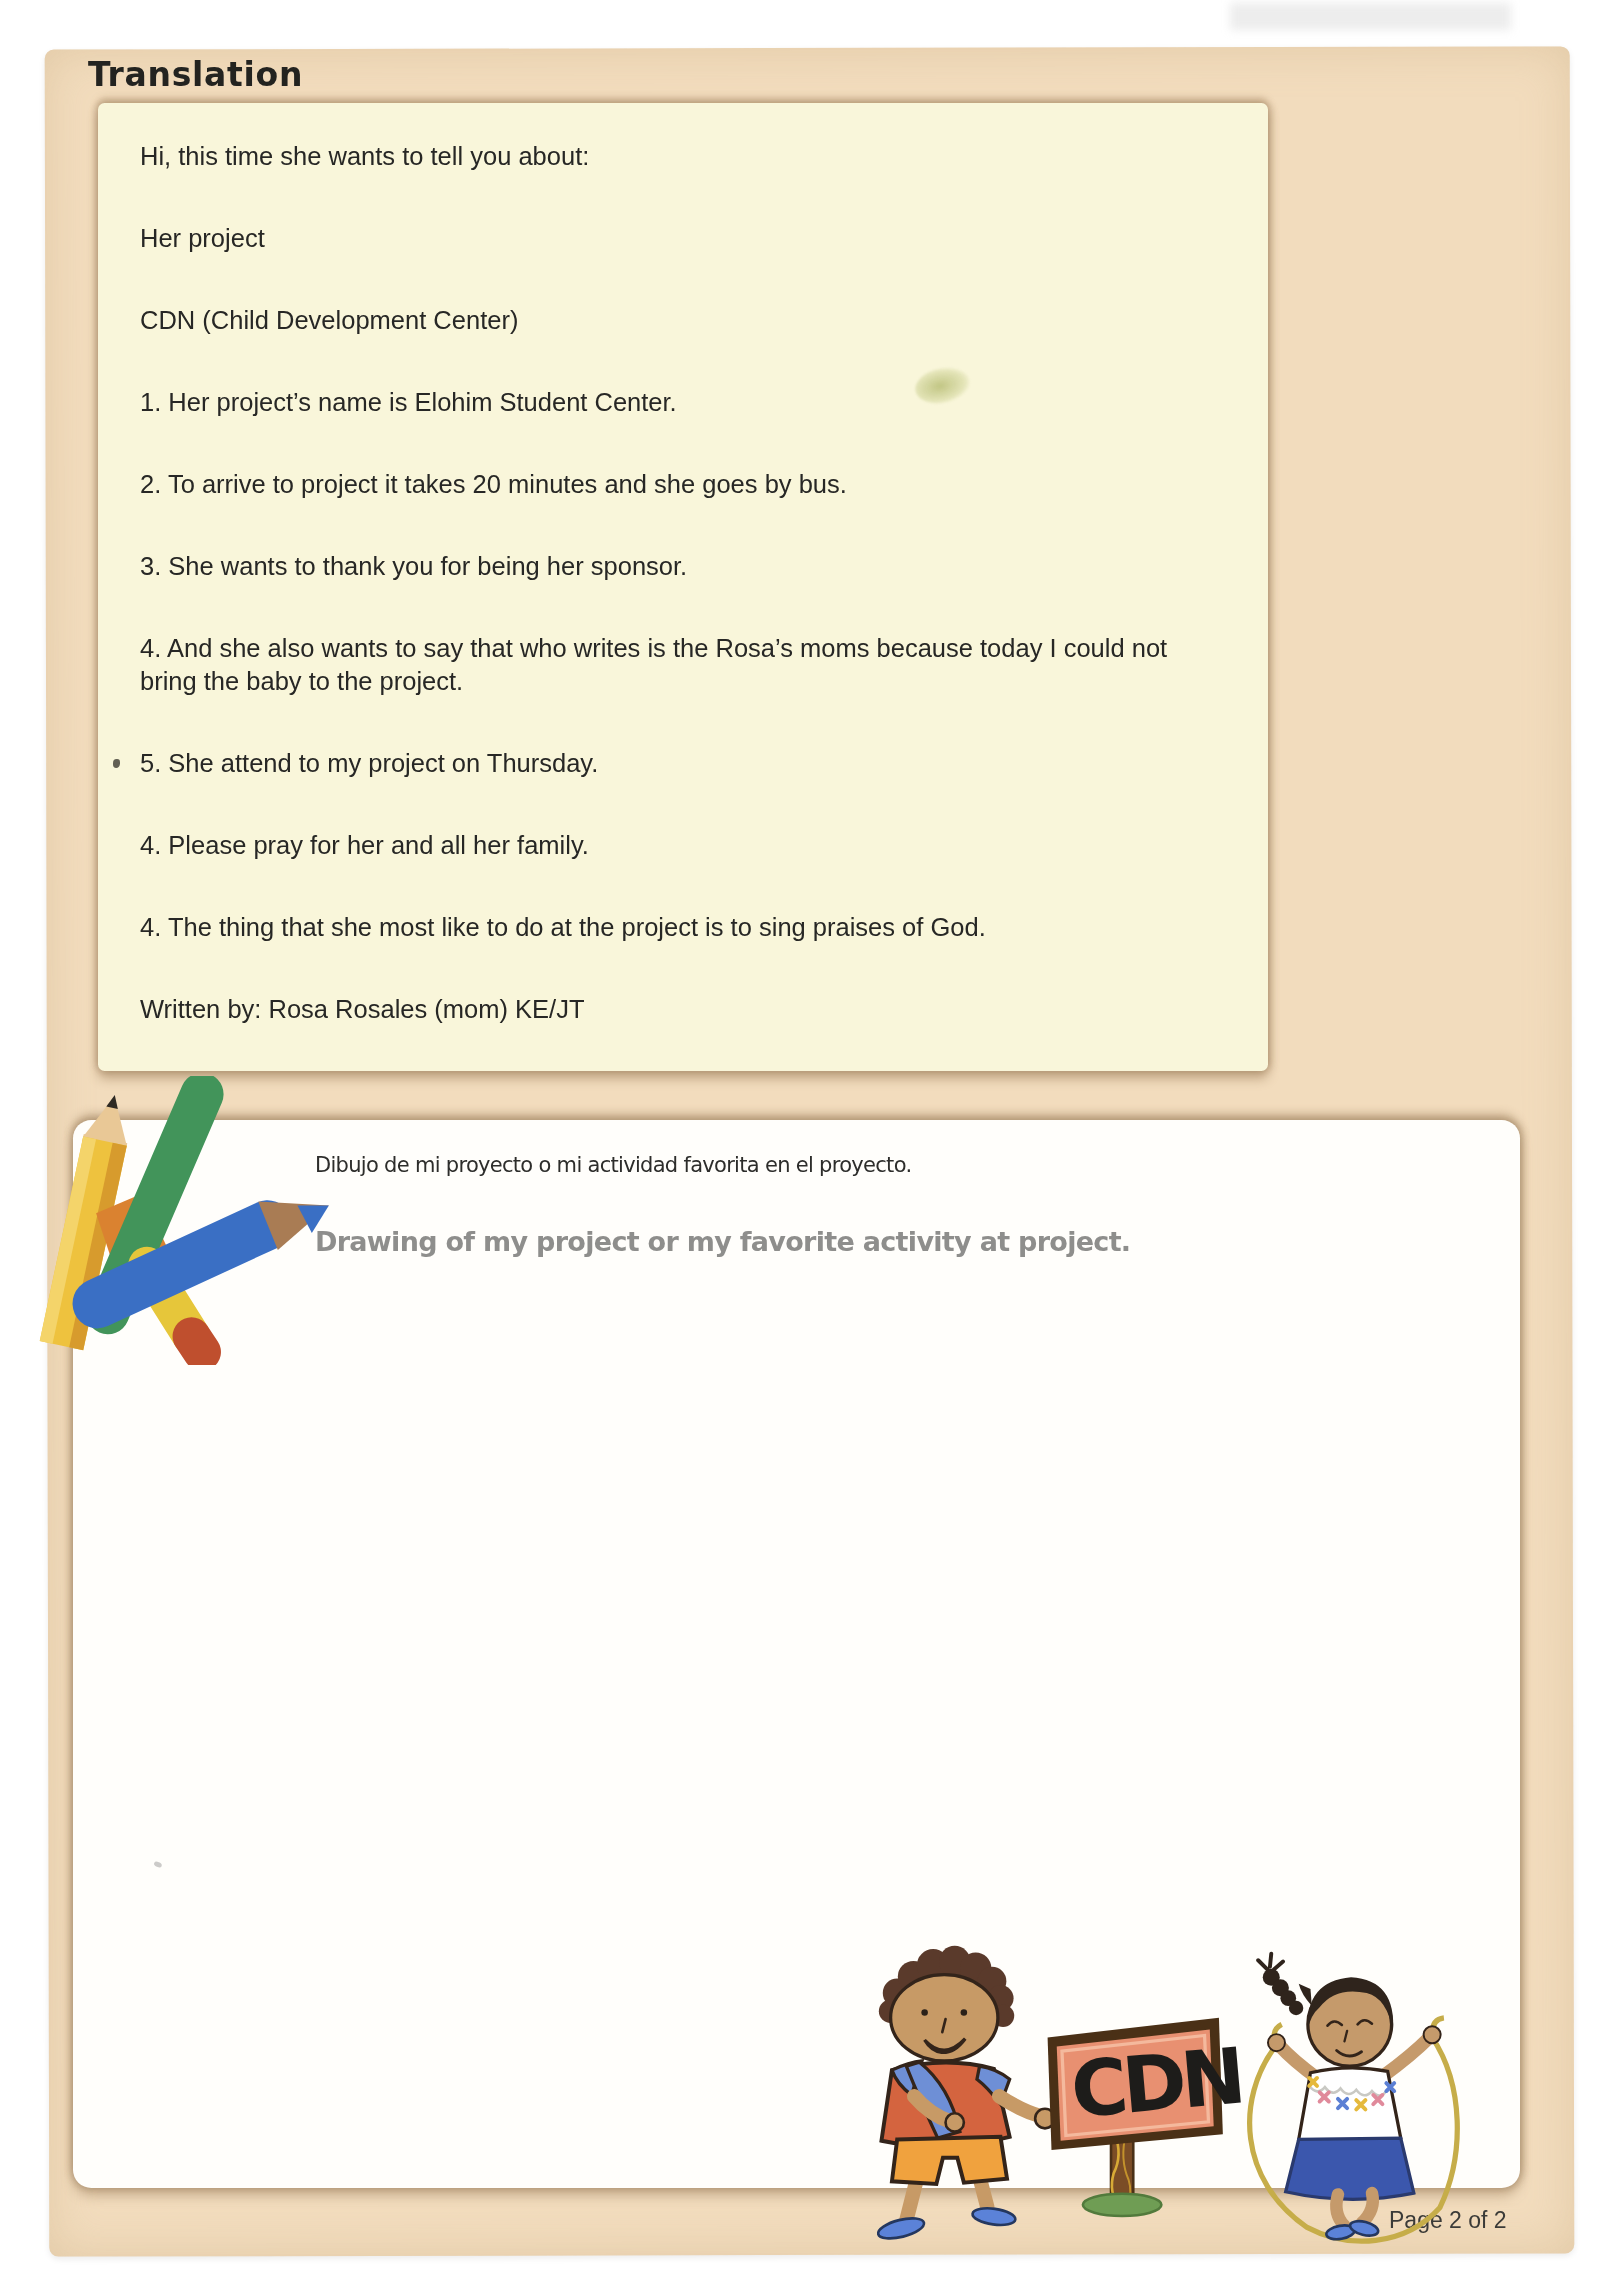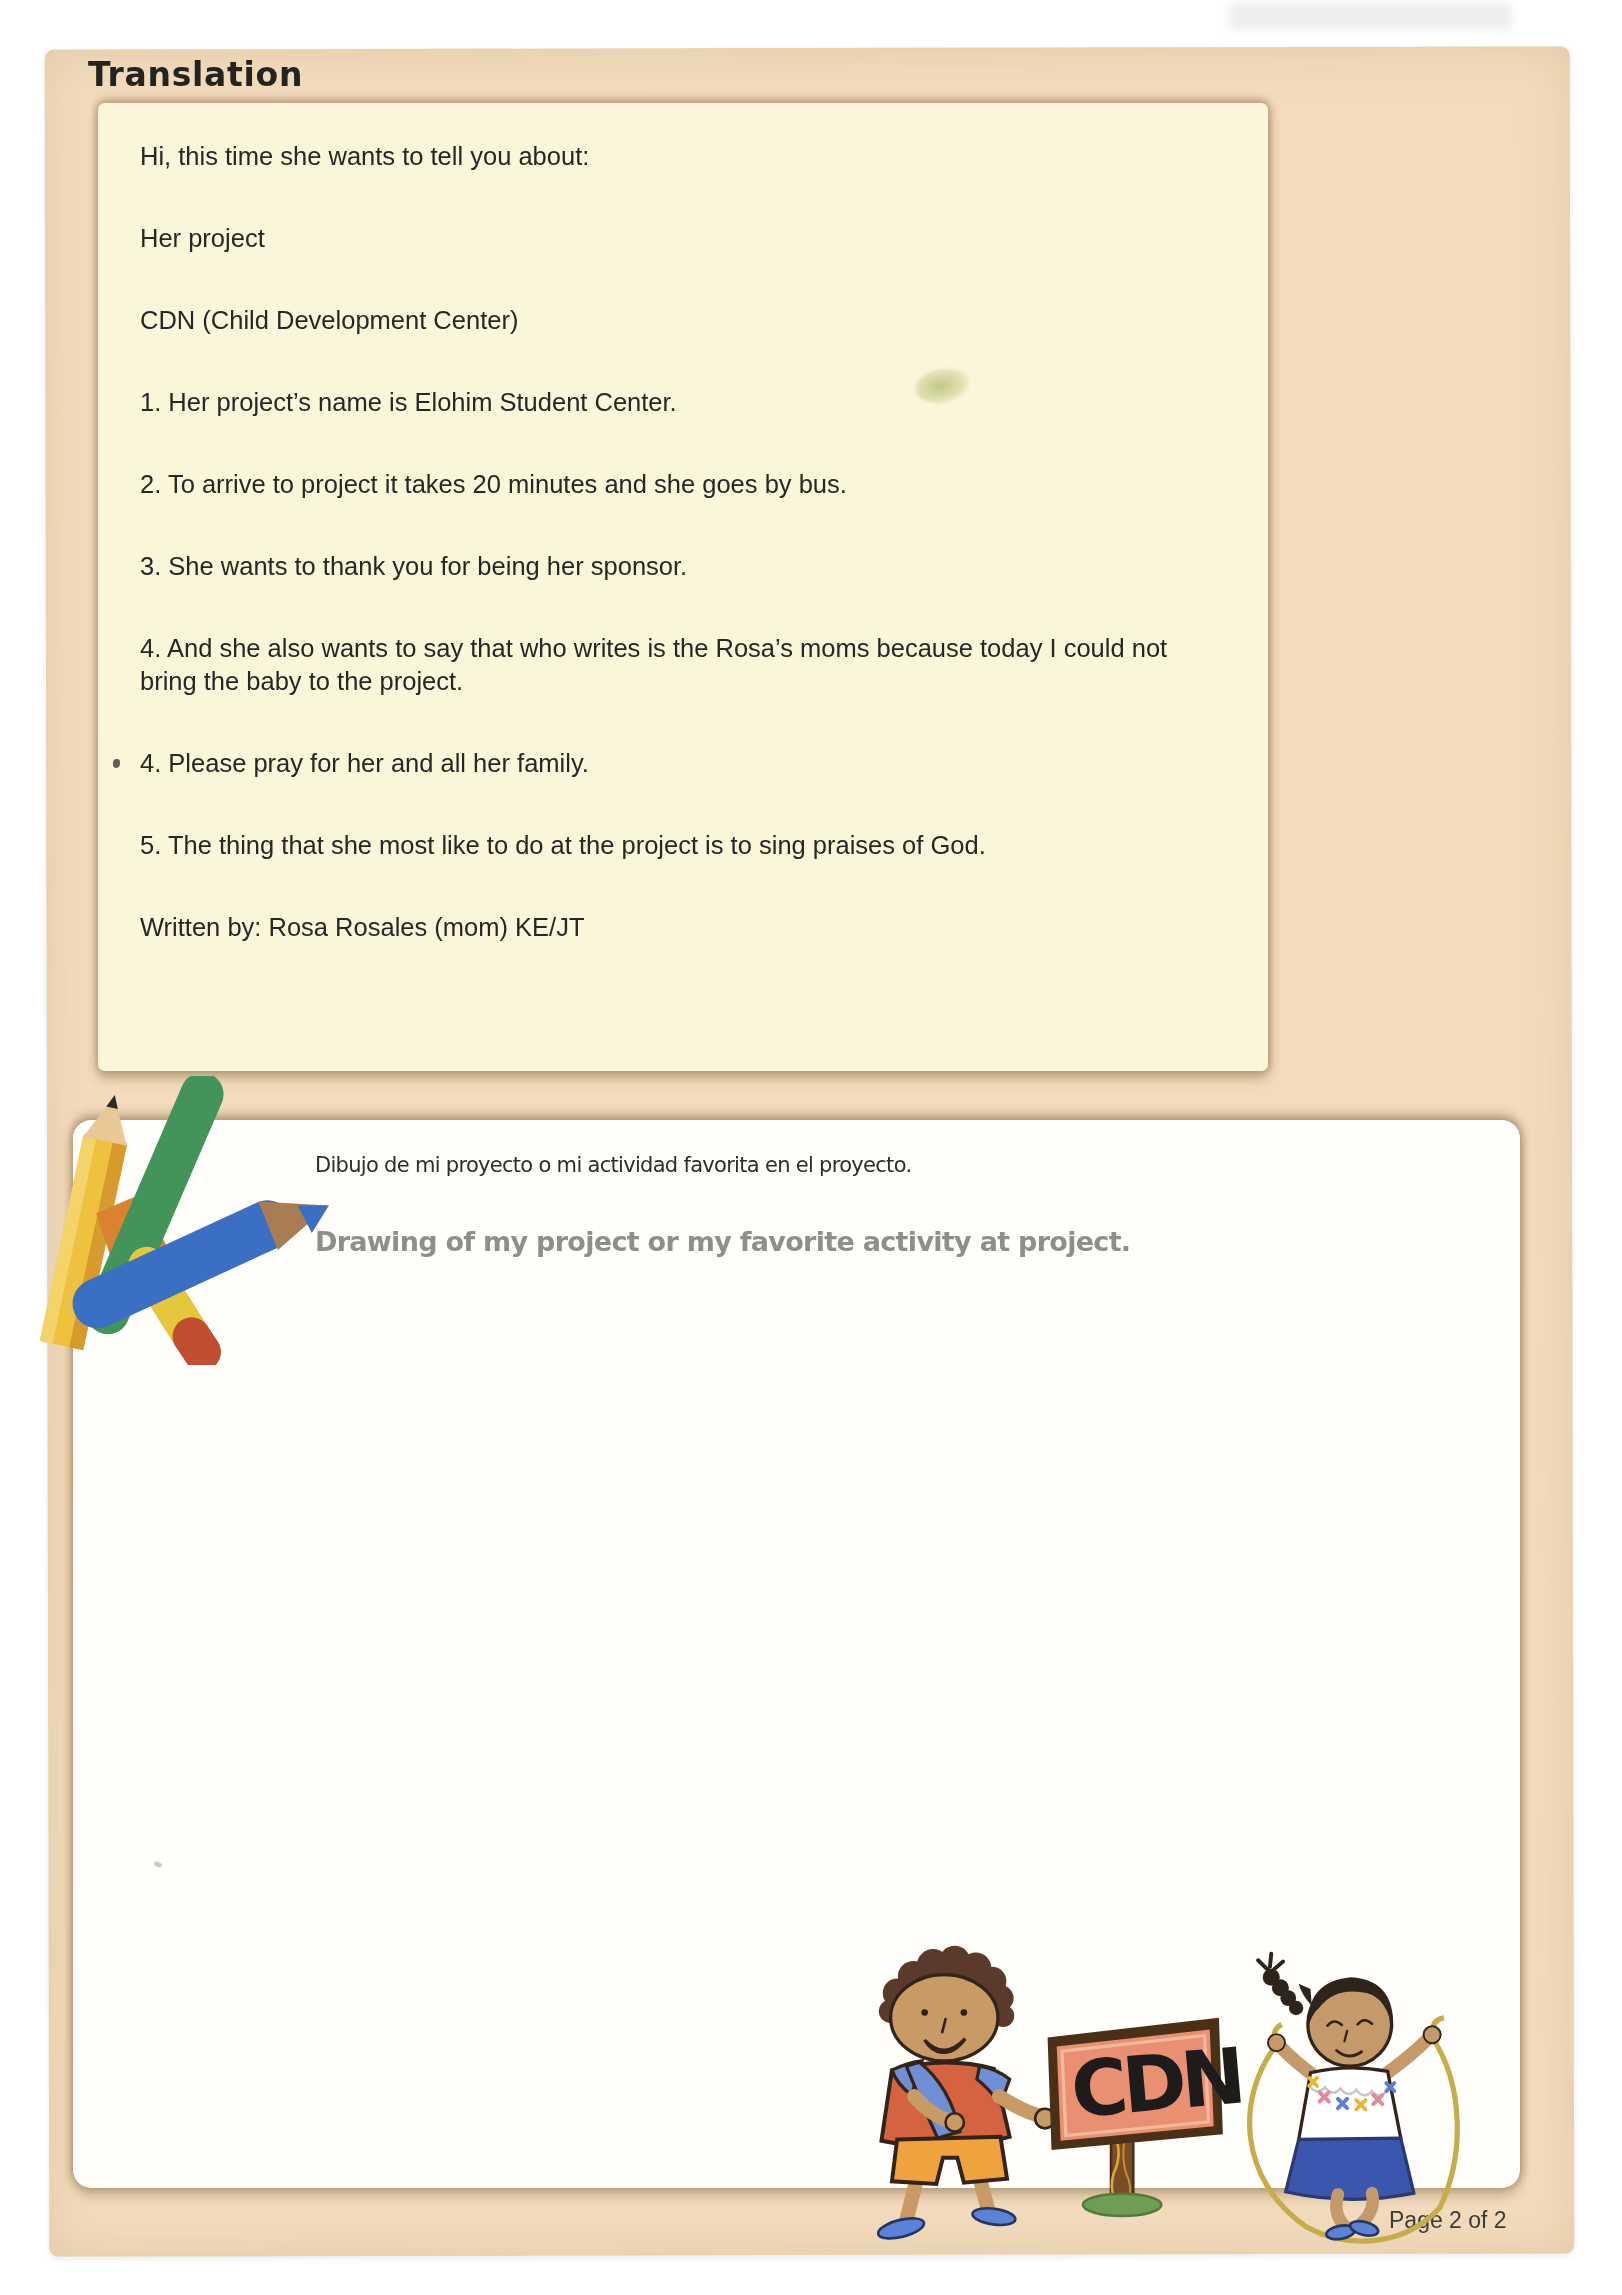--- a/index.html
+++ b/index.html
@@ -128,22 +128,23 @@
 
   <div class="letter-card">
     <div class="letter-text">
       <p>Hi, this time she wants to tell you about:</p>
       <p>Her project</p>
       <p>CDN (Child Development Center)</p>
       <p>1. Her project’s name is Elohim Student Center.</p>
       <p>2. To arrive to project it takes 20 minutes and she goes by bus.</p>
       <p>3. She wants to thank you for being her sponsor.</p>
       <p>4. And she also wants to say that who writes is the Rosa’s moms because today I could not bring the baby to the project.</p>
+      <p>5. She attend to my project on Thursday.</p>
       <p>4. Please pray for her and all her family.</p>
-      <p>5. The thing that she most like to do at the project is to sing praises of God.</p>
+      <p>4. The thing that she most like to do at the project is to sing praises of God.</p>
       <p>Written by: Rosa Rosales (mom) KE/JT</p>
     </div>
   </div>
 
   <div class="stain-mark"></div>
   <div class="ink-dot"></div>
 
   <div class="drawing-card"></div>
   <div class="drawing-title-es">Dibujo de mi proyecto o mi actividad favorita en el proyecto.</div>
   <div class="drawing-title-en">Drawing of my project or my favorite activity at project.</div>

